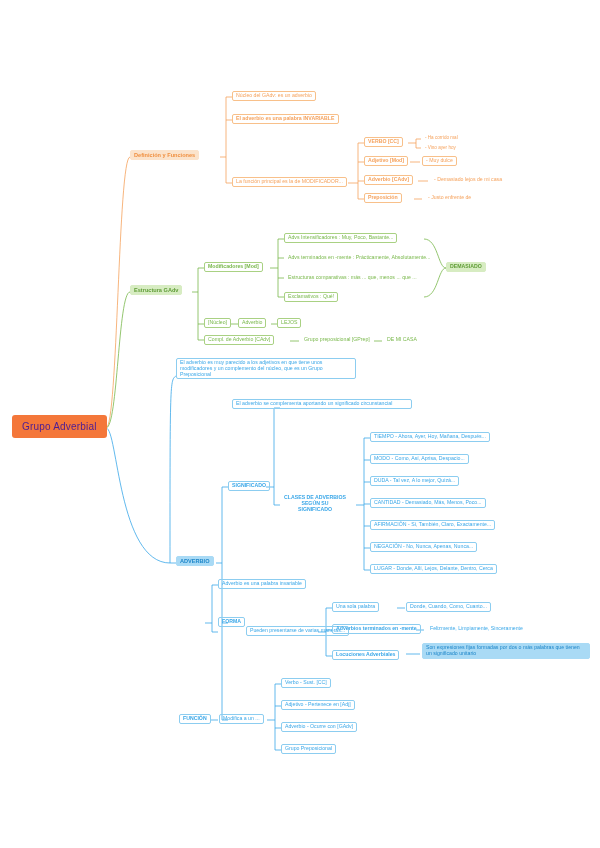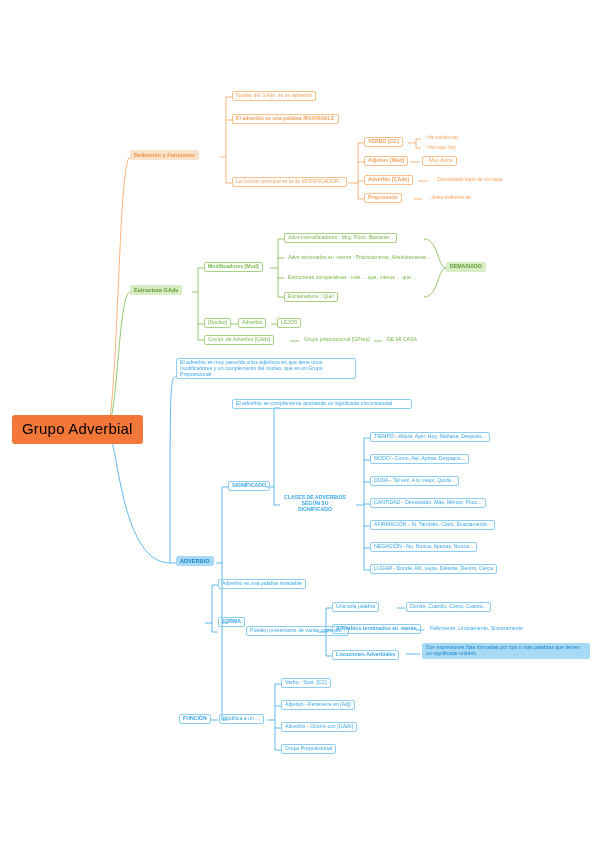--- a/index.html
+++ b/index.html
@@ -16,22 +16,22 @@
   .node{
     position:absolute;
     box-sizing:border-box;
     white-space:nowrap;
     line-height:1.12;
   }
 
   
   .root{
     background:#f4773a;
-    color:#000000;
-    font-size:15px;
+    color:#4c1d95;
+    font-size:10px;
     font-weight:400;
     padding:6px 10px;
     border-radius:3px;
     letter-spacing:.2px;
   }
 
   
   .bx{
     border:1px solid transparent;
     border-radius:2px;

